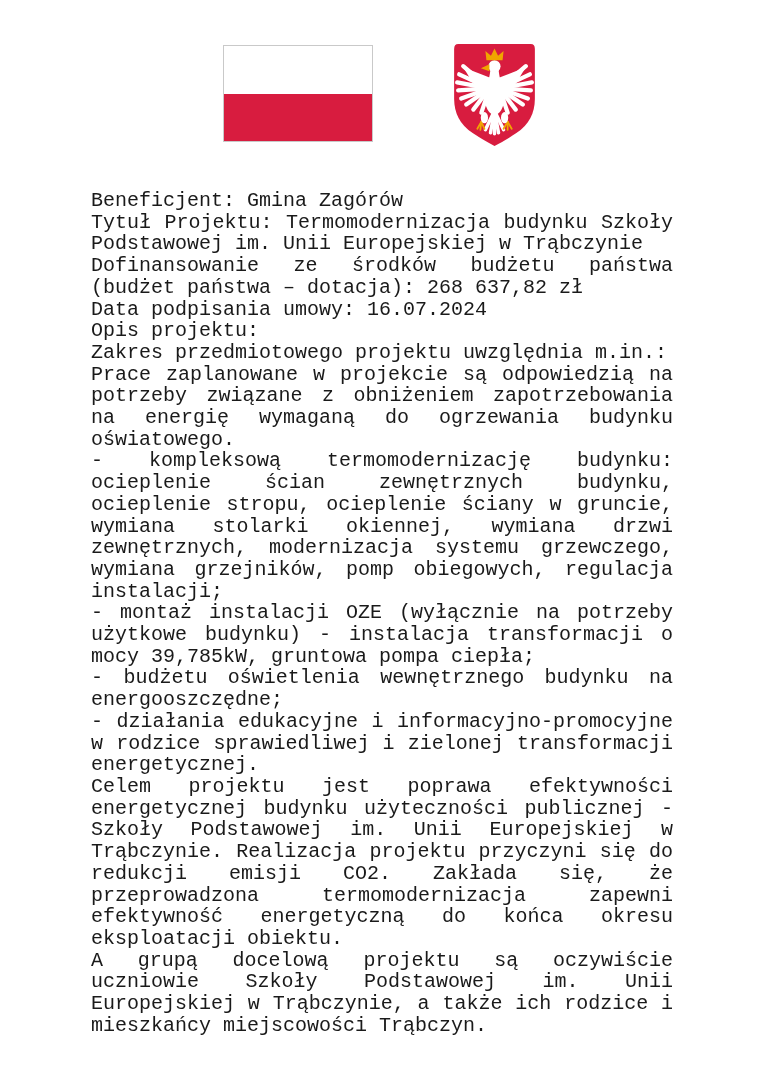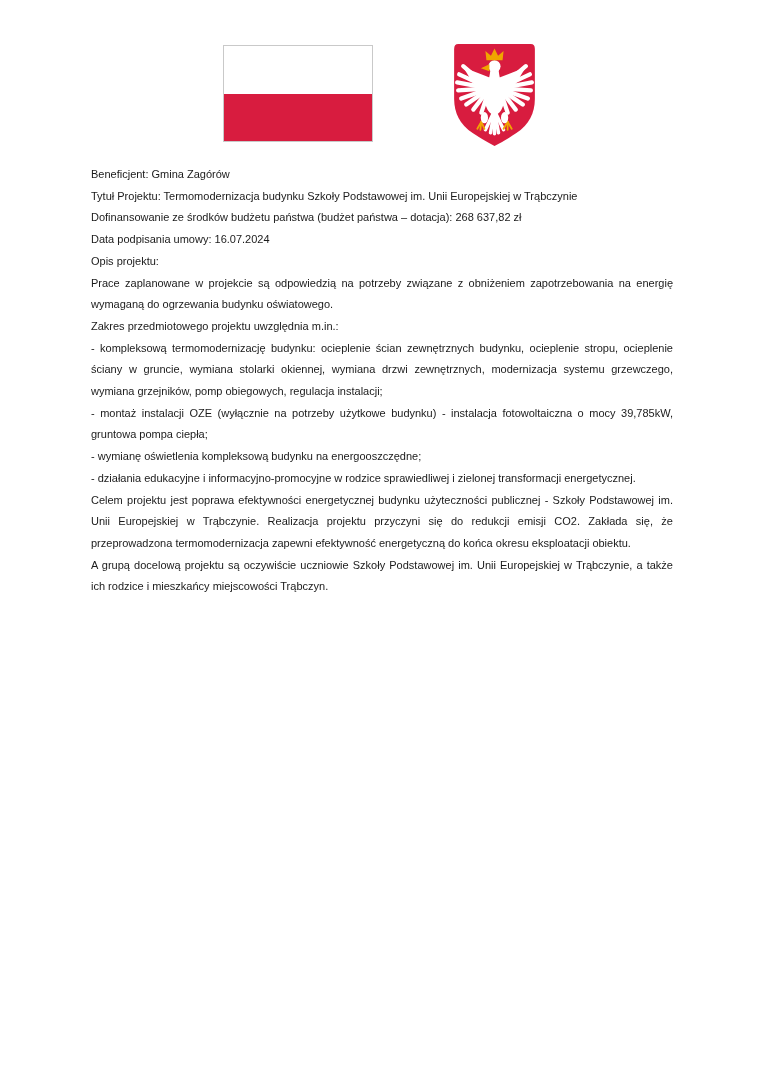--- a/index.html
+++ b/index.html
@@ -50,26 +50,27 @@
     position: absolute;
     left: 450px;
     top: 42px;
     width: 89px;
     height: 107px;
   }
   
   .content {
     position: absolute;
     left: 91px;
-    top: 164px;
+    top: 190px;
     width: 582px;
     color: var(--text-color, #1a1a1a);
-    font-size: 11px;
+    font-size: 20px;
     line-height: 21.7px;
     text-align: justify;
+    font-family: Liberation Mono, monospace;
   }
   .content p {
     margin: 0;
     padding: 0;
   }
 </style>
 </head>
 <body>
 
 <div class="page">
@@ -145,23 +146,23 @@
     </svg>
 
   </div>
 
   <div class="content">
       <p>Beneficjent: Gmina Zagórów</p>
       <p>Tytuł Projektu: Termomodernizacja budynku Szkoły Podstawowej im. Unii Europejskiej w Trąbczynie</p>
       <p>Dofinansowanie ze środków budżetu państwa (budżet państwa – dotacja): 268 637,82 zł</p>
       <p>Data podpisania umowy: 16.07.2024</p>
       <p>Opis projektu:</p>
+      <p>Zakres przedmiotowego projektu uwzględnia m.in.:</p>
       <p>Prace zaplanowane w projekcie są odpowiedzią na potrzeby związane z obniżeniem zapotrzebowania na energię wymaganą do ogrzewania budynku oświatowego.</p>
-      <p>Zakres przedmiotowego projektu uwzględnia m.in.:</p>
       <p>- kompleksową termomodernizację budynku: ocieplenie ścian zewnętrznych budynku, ocieplenie stropu, ocieplenie ściany w gruncie, wymiana stolarki okiennej, wymiana drzwi zewnętrznych, modernizacja systemu grzewczego, wymiana grzejników, pomp obiegowych, regulacja instalacji;</p>
-      <p>- montaż instalacji OZE (wyłącznie na potrzeby użytkowe budynku) - instalacja fotowoltaiczna o mocy 39,785kW, gruntowa pompa ciepła;</p>
-      <p>- wymianę oświetlenia kompleksową budynku na energooszczędne;</p>
+      <p>- montaż instalacji OZE (wyłącznie na potrzeby użytkowe budynku) - instalacja transformacji o mocy 39,785kW, gruntowa pompa ciepła;</p>
+      <p>- budżetu oświetlenia wewnętrznego budynku na energooszczędne;</p>
       <p>- działania edukacyjne i informacyjno-promocyjne w rodzice sprawiedliwej i zielonej transformacji energetycznej.</p>
       <p>Celem projektu jest poprawa efektywności energetycznej budynku użyteczności publicznej - Szkoły Podstawowej im. Unii Europejskiej w Trąbczynie. Realizacja projektu przyczyni się do redukcji emisji CO2. Zakłada się, że przeprowadzona termomodernizacja zapewni efektywność energetyczną do końca okresu eksploatacji obiektu.</p>
       <p>A grupą docelową projektu są oczywiście uczniowie Szkoły Podstawowej im. Unii Europejskiej w Trąbczynie, a także ich rodzice i mieszkańcy miejscowości Trąbczyn.</p>
     </div>
 
 </div>
 
 </body></html>

